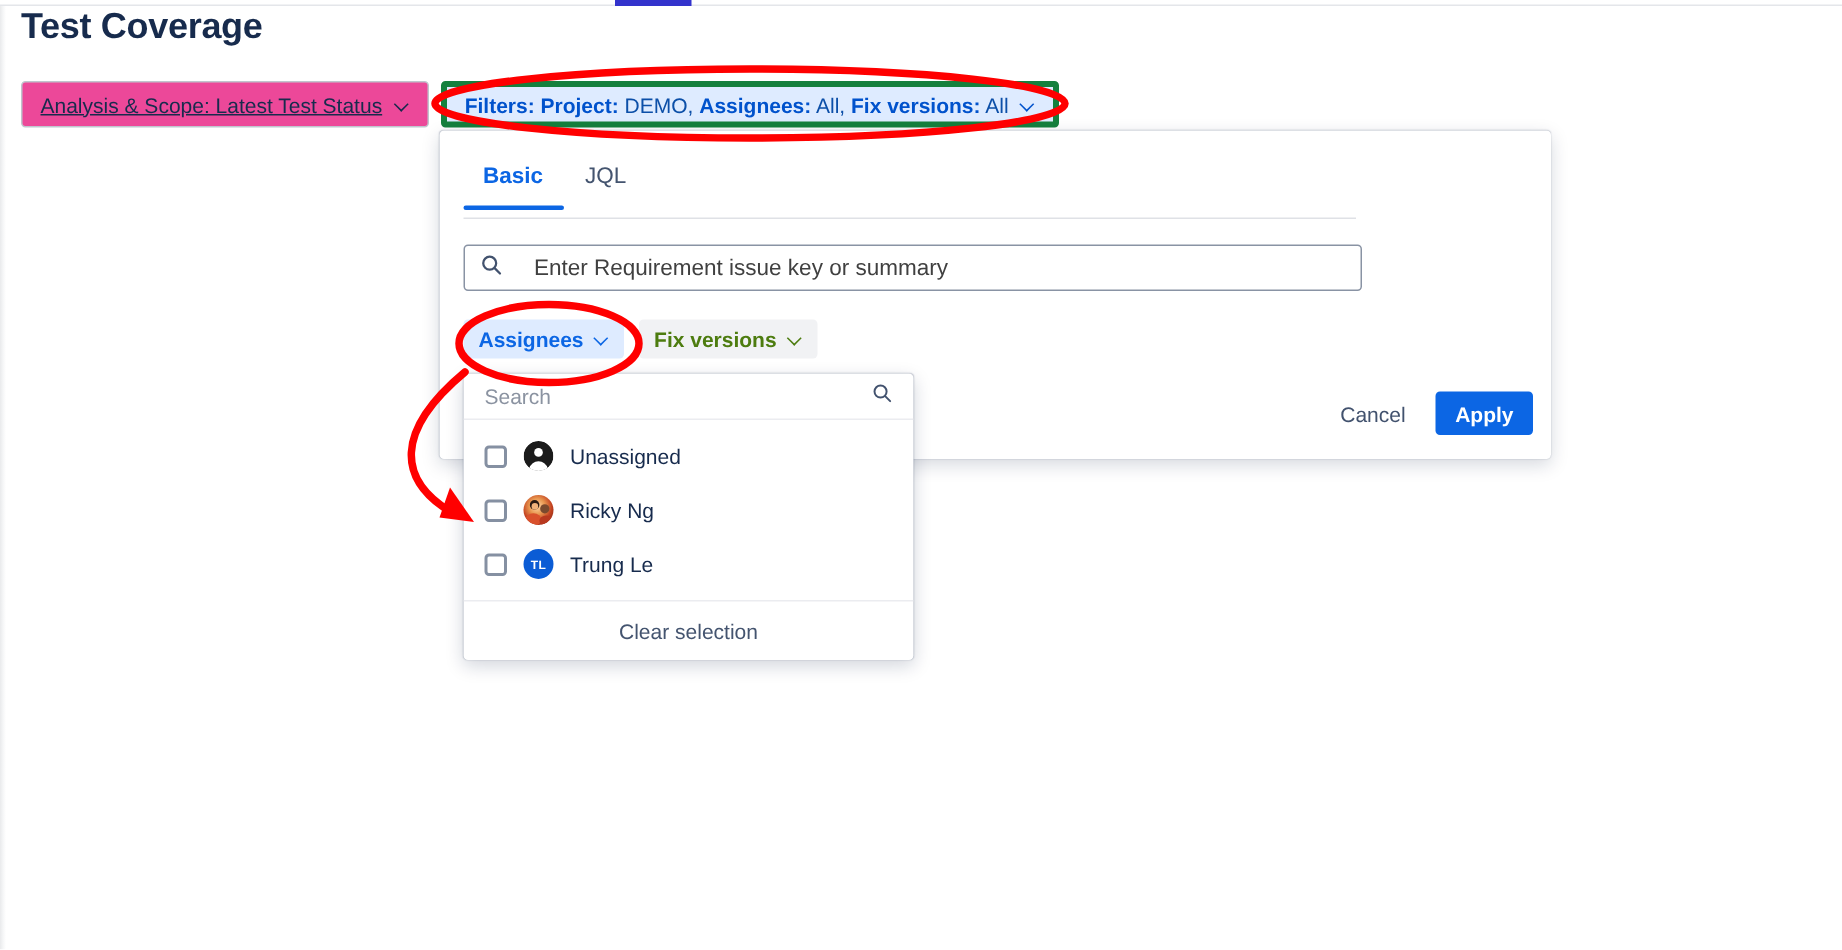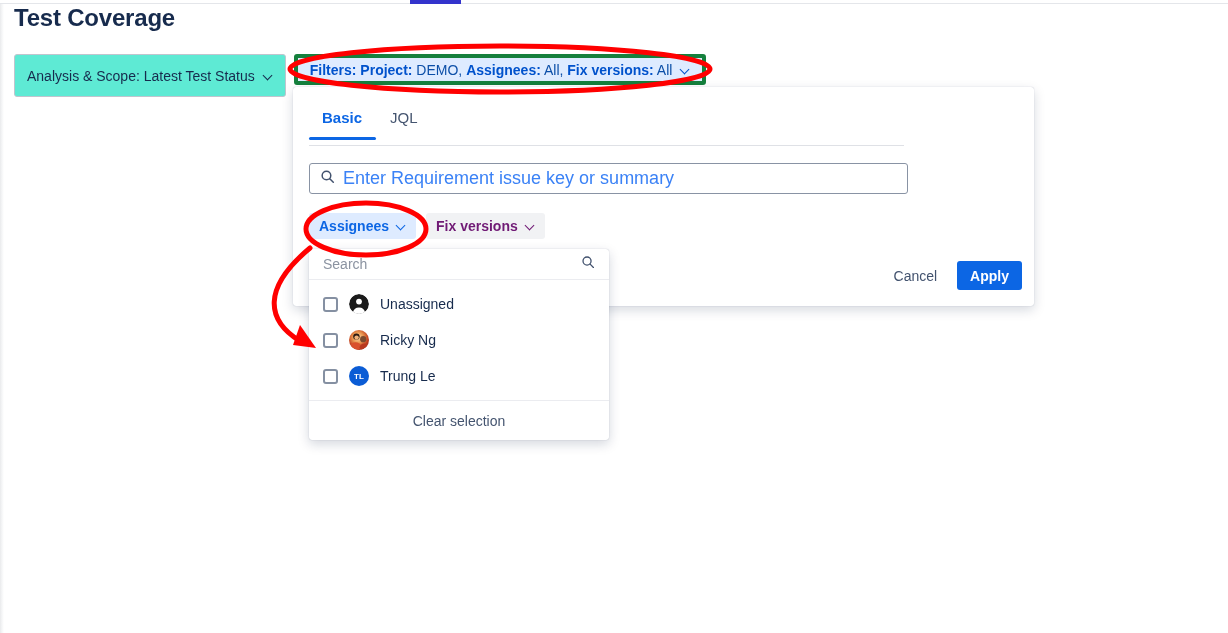--- a/index.html
+++ b/index.html
@@ -62,33 +62,34 @@
   
   .toolbar {
     position: absolute;
     left: 14px;
     top: 54px;
     display: flex;
     align-items: flex-start;
     gap: 8px;
   }
   .scope-button {
-    height: 43px;
+    height: 31px;
     box-sizing: border-box;
     display: flex;
     align-items: center;
     gap: 9px;
     padding: 0 11px 0 12px;
-    background: #5eead4;
+    background: #ec4899;
     border: 1px solid #c0c5ce;
     border-radius: 3px;
     font-size: 14px;
     color: #172b4d;
     white-space: nowrap;
     cursor: pointer;
+    text-decoration: underline;
   }
   .filters-button {
     height: 31px;
     box-sizing: border-box;
     display: flex;
     align-items: center;
     gap: 9px;
     padding: 0 11px 0 12px;
     background: #deebff;
     border: 4px solid #15803d;
@@ -187,43 +188,44 @@
     border: 1px solid #8993a4;
     border-radius: 3px;
     display: flex;
     align-items: center;
     gap: 8px;
     padding: 0 10px;
     background: #ffffff;
     cursor: text;
   }
   .req-search .ph {
-    font-size: 18px;
-    color: #3b82f6;
+    font-size: 15px;
+    color: #404040;
+    margin-left: 13px;
   }
 
   .chips-row {
     position: absolute;
     left: 16px;
     top: 126px;
     display: flex;
     gap: 10px;
   }
   .chip {
     height: 26px;
     box-sizing: border-box;
     display: flex;
     align-items: center;
     gap: 8px;
     padding: 0 9px 0 10px;
     border-radius: 3px;
     font-size: 14px;
     font-weight: bold;
     background: #f1f2f4;
-    color: #701a75;
+    color: #4d7c0f;
     cursor: pointer;
     white-space: nowrap;
   }
   .chip.selected {
     background: #deebff;
     color: #0c66e4;
   }
 
   .panel-actions {
     position: absolute;

